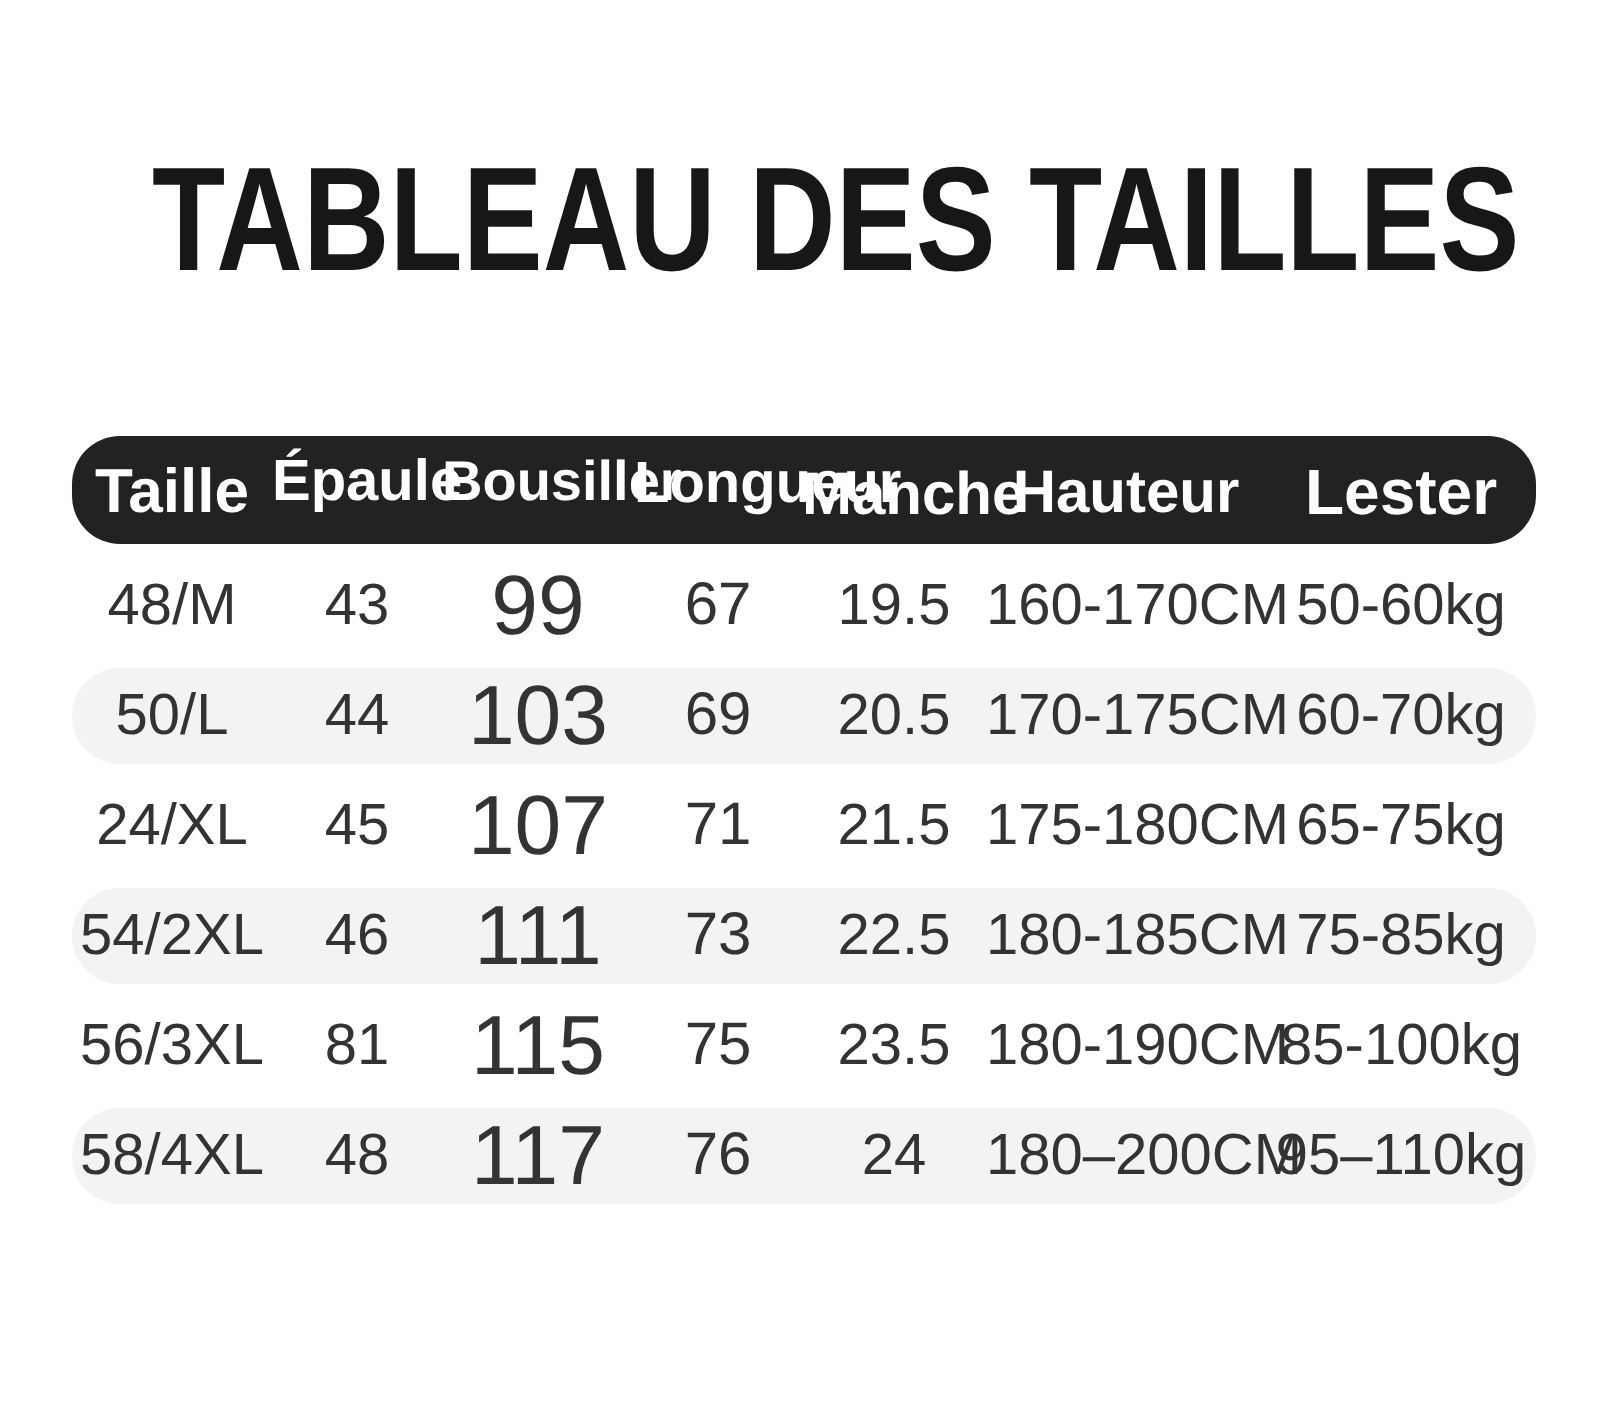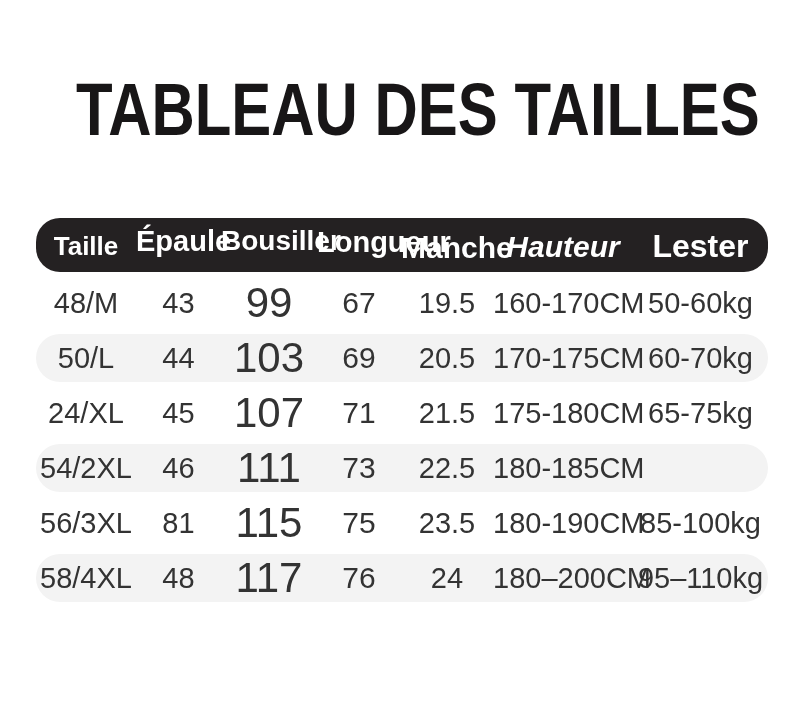--- a/index.html
+++ b/index.html
@@ -47,26 +47,26 @@
     background: #242122;
     border-radius: 24px;
   }
   .th {
     text-align: center;
     color: #ffffff;
     font-weight: bold;
     font-size: 29px;
     white-space: nowrap;
   }
-  .thead .th:nth-child(1) { font-size: 26px; transform: translateY(1px); }
+  .thead .th:nth-child(1) { font-size: 31px; transform: translateY(1px); }
   .thead .th:nth-child(2) { transform: translateY(-4px); }
   .thead .th:nth-child(3) { transform: translateY(-4px); font-size: 28px; }
   .thead .th:nth-child(4) { transform: translateY(-3px); font-size: 29px; }
   .thead .th:nth-child(5) { transform: translateY(3px); font-size: 30px; }
-  .thead .th:nth-child(6) { transform: translateY(2px); font-size: 30px; font-style: italic; }
+  .thead .th:nth-child(6) { transform: translateY(2px); font-size: 30px; }
   .thead .th:nth-child(7) { transform: translateY(1px); font-size: 32px; }
   .row {
     height: 48px;
     border-radius: 24px;
     margin-top: 7px;
   }
   .row:first-of-type { margin-top: 14px; }
   .row.alt { background: #f3f3f3; }
   .td {
     text-align: center;
@@ -126,20 +126,21 @@
       <div class="td">65-75kg</div>
     </div>
 
     <div class="row alt grid-row">
       <div class="td">54/2XL</div>
       <div class="td">46</div>
       <div class="td">111</div>
       <div class="td">73</div>
       <div class="td">22.5</div>
       <div class="td">180-185CM</div>
+      <div class="td">75-85kg</div>
     </div>
 
     <div class="row grid-row">
       <div class="td">56/3XL</div>
       <div class="td">81</div>
       <div class="td">115</div>
       <div class="td">75</div>
       <div class="td">23.5</div>
       <div class="td">180-190CM</div>
       <div class="td">85-100kg</div>

